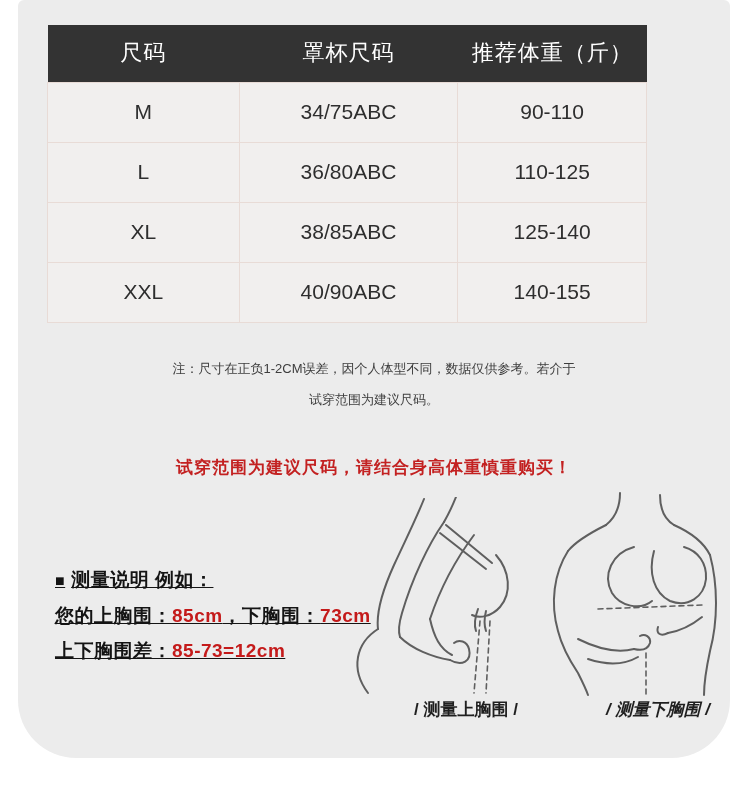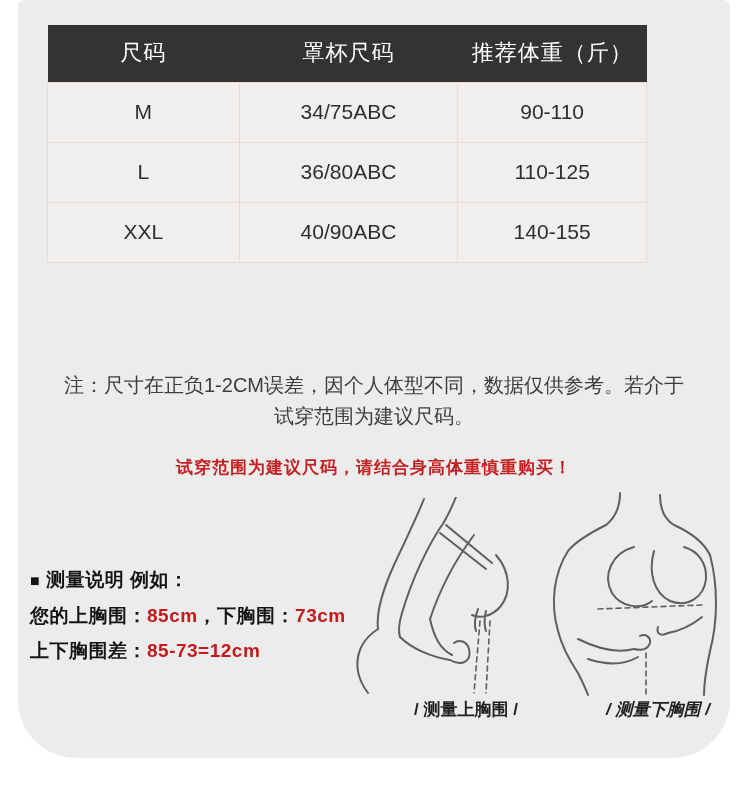--- a/index.html
+++ b/index.html
@@ -55,49 +55,49 @@
   .col-cup    { width: 36.5%; }
   .col-weight { width: 31.5%; }
 
   
   .note {
     position: absolute;
     left: 0;
     top: 353px;
     width: 100%;
     text-align: center;
-    font-size: 20px;
+    font-size: 13px;
     line-height: 31px;
     color: #3d3d3d;
-    margin-top: 17px;
   }
 
   
   .warning {
     position: absolute;
     left: 0;
     top: 456px;
     width: 100%;
     text-align: center;
     font-size: 17px;
     font-weight: bold;
     color: #c32121;
     letter-spacing: 1px;
   }
 
   
   .measure {
     position: absolute;
-    left: 12px;
+    left: 37px;
     top: 562px;
     font-size: 19px;
     font-weight: bold;
     color: #141414;
     line-height: 35px;
     letter-spacing: 0.5px;
+    text-decoration: underline;
   }
   .measure .red { color: #c41a1a; }
   .measure .bullet { font-size: 16px; margin-right: 6px; }
 
   
   .fig { position: absolute; }
   .fig svg { display: block; }
   .fig-upper { left: 310px; top: 497px; }
   .fig-under { left: 524px; top: 489px; }
 
@@ -143,20 +143,25 @@
       <tbody>
         <tr>
           <td>M</td>
           <td>34/75ABC</td>
           <td>90-110</td>
         </tr>
         <tr>
           <td>L</td>
           <td>36/80ABC</td>
           <td>110-125</td>
+        </tr>
+        <tr>
+          <td>XL</td>
+          <td>38/85ABC</td>
+          <td>125-140</td>
         </tr>
         <tr>
           <td>XXL</td>
           <td>40/90ABC</td>
           <td>140-155</td>
         </tr>
       </tbody>
     </table>
 
     <div class="note">

